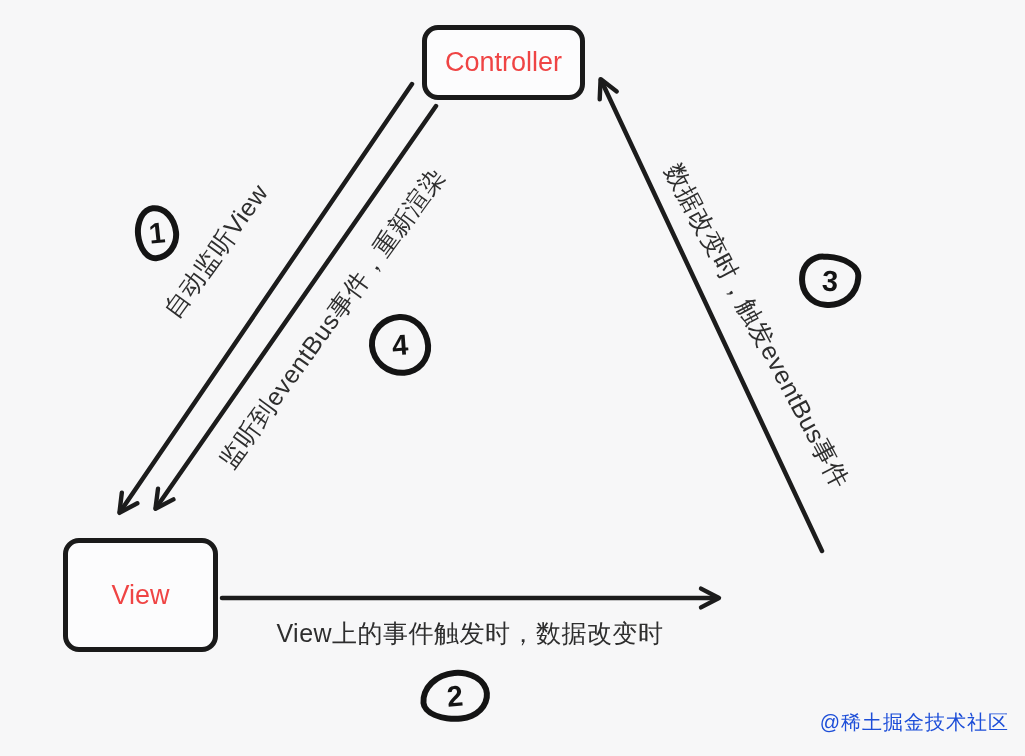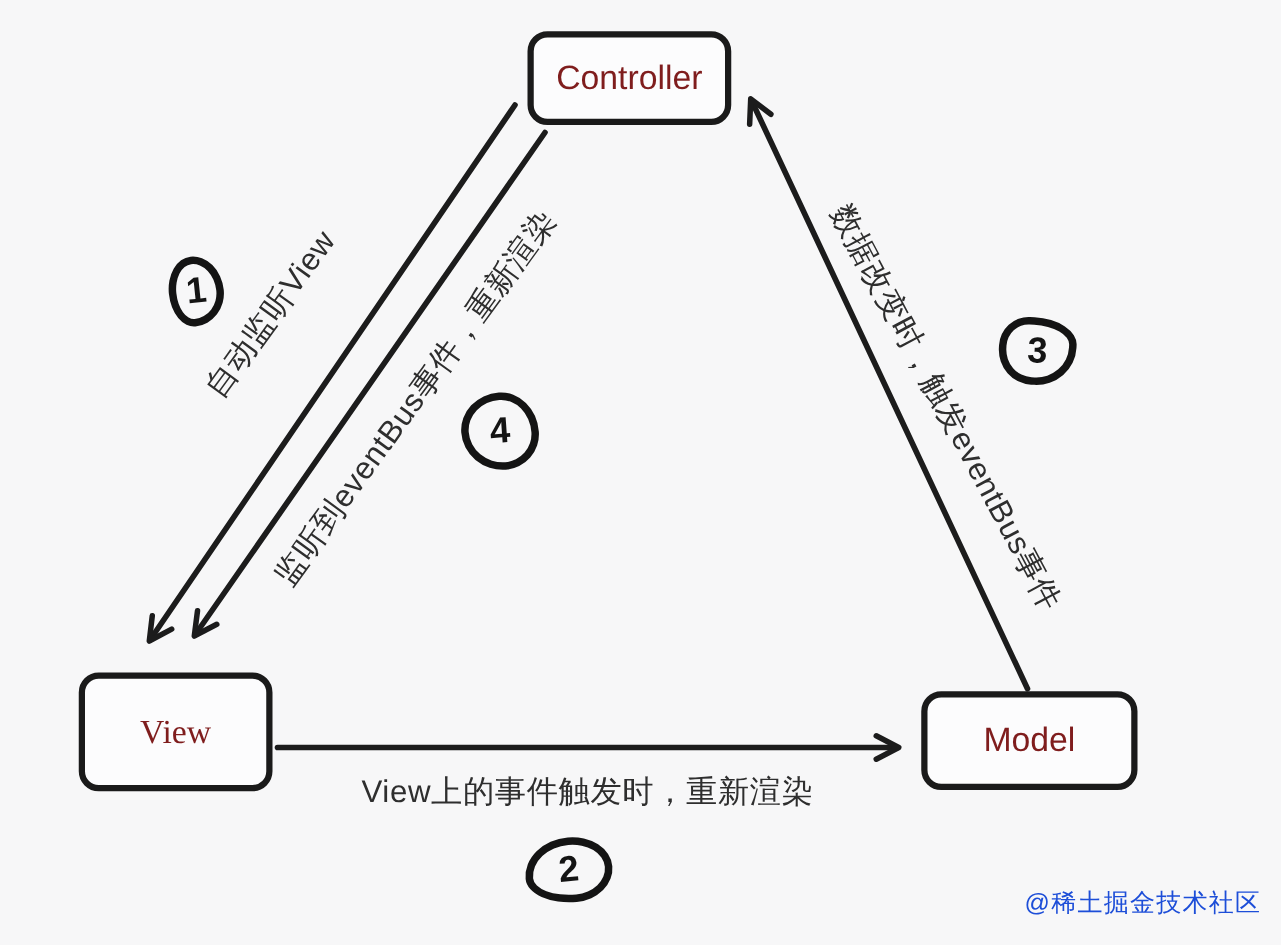--- a/index.html
+++ b/index.html
@@ -23,25 +23,25 @@
   }
   .node {
     position: absolute;
     display: flex;
     align-items: center;
     justify-content: center;
     background: #fcfcfd;
     border: 5px solid #1a1a1a;
     border-radius: 16px;
     box-sizing: border-box;
-    color: #7f1d1d;
+    color: #ef4444;
     font-size: 27px;
   }
   #node-controller { left: 422px; top: 25px;  width: 163px; height: 75px; }
-  #node-view       { left: 63px;  top: 538px; width: 155px; height: 95px; font-family: Liberation Serif, serif; }
+  #node-view       { left: 63px;  top: 538px; width: 155px; height: 114px; }
   #node-model      { left: 737px; top: 553px; width: 173px; height: 79px; }
 
   .edge-label {
     position: absolute;
     white-space: nowrap;
     color: #2e2e2e;
     font-size: 25px;
     letter-spacing: 0.5px;
   }
   #label-listen { left: 216px; top: 251px; transform: translate(-50%,-50%) rotate(-54deg); }
@@ -99,28 +99,25 @@
     <line x1="822" y1="551" x2="601" y2="80" marker-end="url(#arrowhead)"></line>
     <line x1="222" y1="598" x2="718" y2="598" marker-end="url(#arrowhead)"></line>
   </svg>
 
   <div class="node" id="node-controller">
     <span>Controller</span>
   </div>
   <div class="node" id="node-view">
     <span>View</span>
   </div>
-  <div class="node" id="node-model">
-    <span>Model</span>
-  </div>
 
   <div class="edge-label" id="label-listen">自动监听View</div>
   <div class="edge-label" id="label-render">监听到eventBus事件，重新渲染</div>
   <div class="edge-label" id="label-trigger">数据改变时，触发eventBus事件</div>
-  <div class="edge-label" id="label-change">View上的事件触发时，重新渲染</div>
+  <div class="edge-label" id="label-change">View上的事件触发时，数据改变时</div>
 
   <div class="step-badge" id="badge-1">
     <span>1</span>
   </div>
   <div class="step-badge" id="badge-2">
     <span>2</span>
   </div>
   <div class="step-badge" id="badge-3">
     <span>3</span>
   </div>

